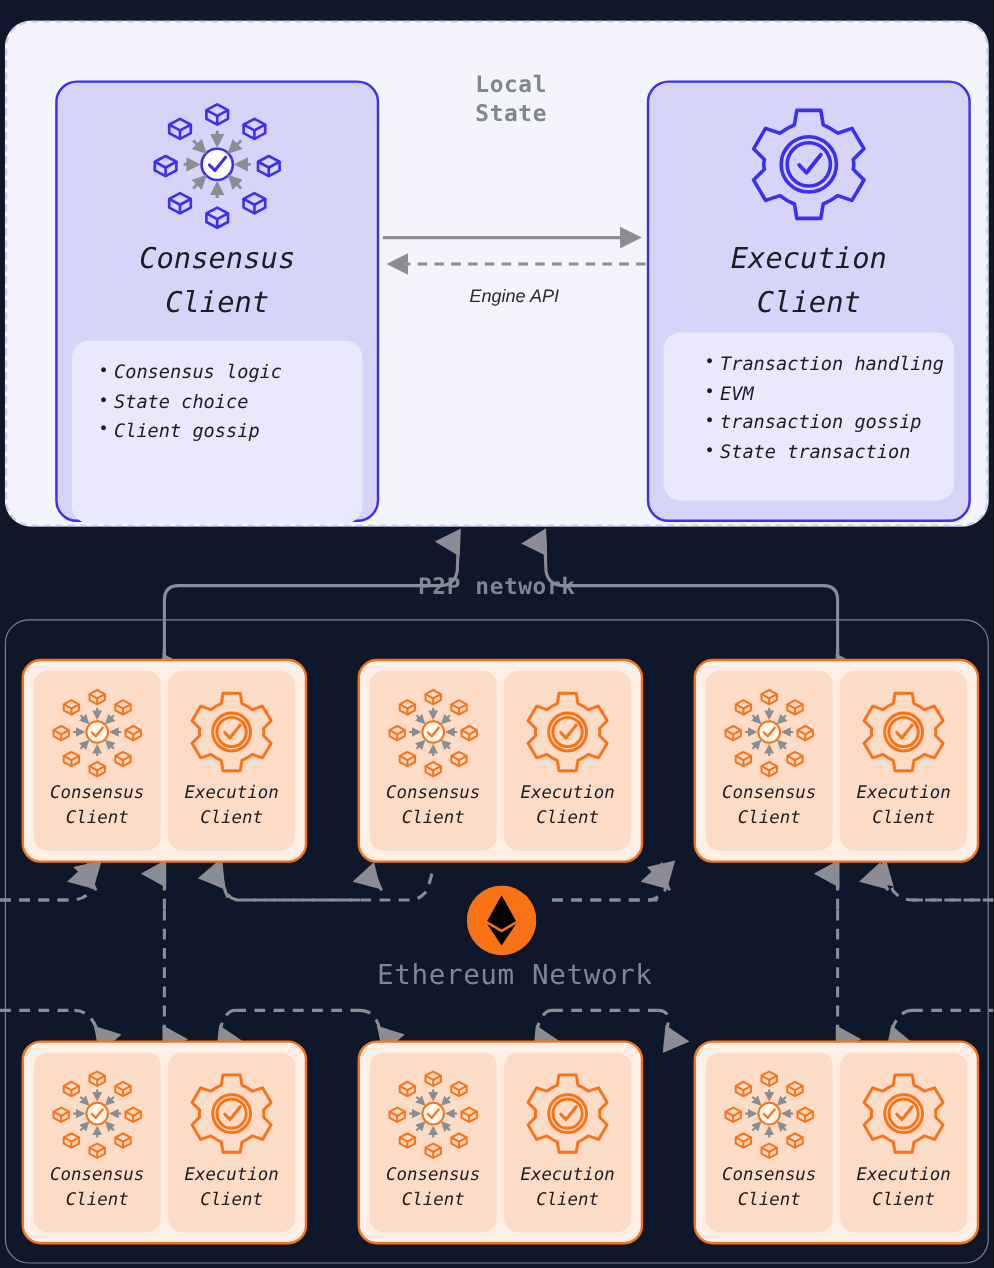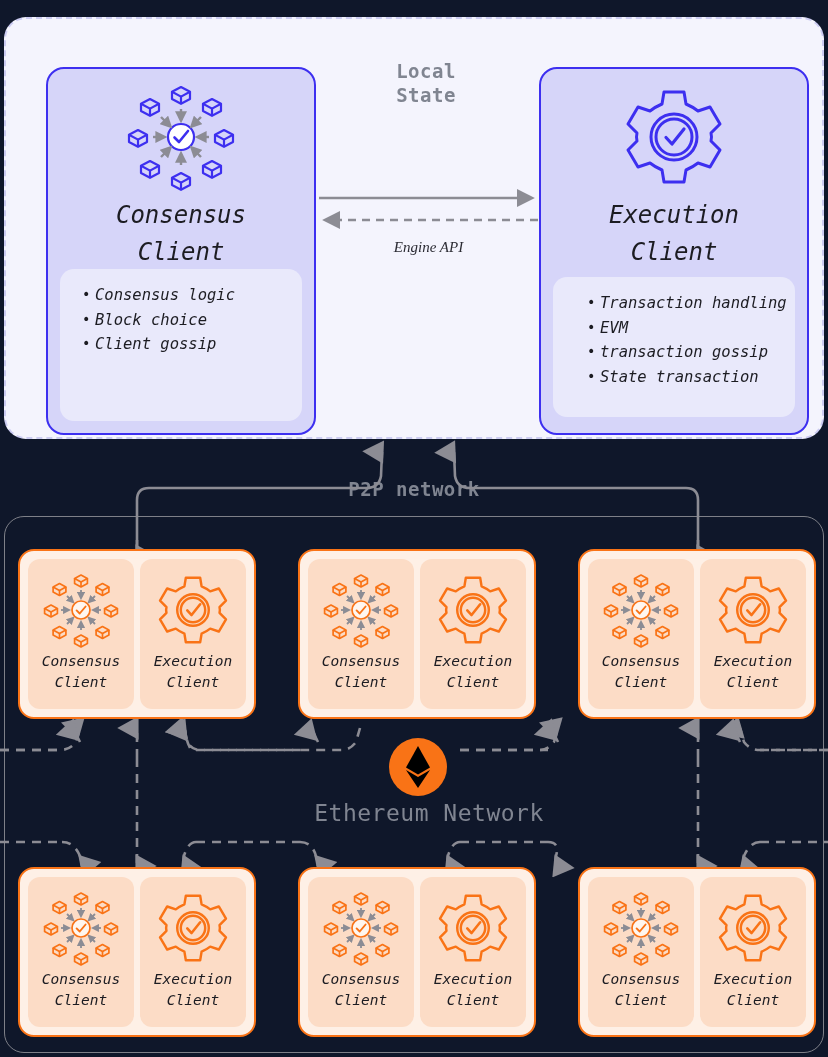--- a/index.html
+++ b/index.html
@@ -38,41 +38,41 @@
 
   .panel-icon { position: absolute; left: 0; top: 10px; width: 100%; height: 115px;
                 display: flex; align-items: center; justify-content: center; }
   .panel-title {
     position: absolute; left: 0; top: 128px; width: 100%;
     text-align: center;
     font-family: "DejaVu Sans Mono", monospace;
     font-style: italic; font-size: 24px; line-height: 37px; color: #1c1c22;
   }
   .bullet-box {
-    position: absolute; left: 12px; right: 12px; top: 200px; height: 152px;
+    position: absolute; left: 12px; right: 12px; top: 215px; height: 152px;
     background: #e9e9fb; border-radius: 14px;
     padding: 14px 10px 10px 22px;
   }
   .bullet-box ul { list-style: none; }
   .bullet-box li {
     font-family: "DejaVu Sans Mono", monospace;
     font-style: italic; font-size: 15.5px; line-height: 24.5px;
     color: #1c1c22; position: relative; padding-left: 13px;
     white-space: nowrap;
   }
   .bullet-box li::before {
     content: "•"; position: absolute; left: 0; top: -1px; font-style: normal; font-size: 14px;
   }
   .bullet-box.exec { top: 208px; height: 140px; padding-left: 34px; }
 
   
   .engine-wrap { position: absolute; left: 310px; top: 168px; width: 225px; height: 80px; }
   .engine-label {
     position: absolute; left: 0; top: 52px; width: 225px; text-align: center;
-    font-family: Liberation Serif, serif; font-style: italic;
+    font-family: Liberation Sans, sans-serif; font-style: italic;
     font-size: 15px; color: #2b2b33;
   }
 
   
   .p2p-label {
     position: absolute; left: 0; top: 478px; width: 828px; text-align: center;
     color: #808591; font-weight: bold; font-size: 19px;
     font-family: "DejaVu Sans Mono", monospace; letter-spacing: 0.5px;
   }
 
@@ -196,21 +196,21 @@
           </defs>
         </svg>
       </div>
       <div class="panel-title">
         <div>Consensus</div>
         <div>Client</div>
       </div>
       <div class="bullet-box">
         <ul>
           <li>Consensus logic</li>
-          <li>Block choice</li>
+          <li>State choice</li>
           <li>Client gossip</li>
         </ul>
       </div>
     </div>
 
     <div class="client-panel right">
       <div class="panel-icon">
         <svg width="106" height="106" viewBox="0 0 106 106">
           <g stroke="#3d2ff0" stroke-width="3" fill="none" stroke-linejoin="round" stroke-linecap="round">
             <path d="M43,8 L63,8 L65,20 Q72,23 77,27 L89,23 L99,40 L90,49 Q91,53 90,57 L99,66 L89,83 L77,79 Q72,83 65,86 L63,98 L43,98 L41,86 Q34,83 29,79 L17,83 L7,66 L16,57 Q15,53 16,49 L7,40 L17,23 L29,27 Q34,23 41,20 Z"></path>

